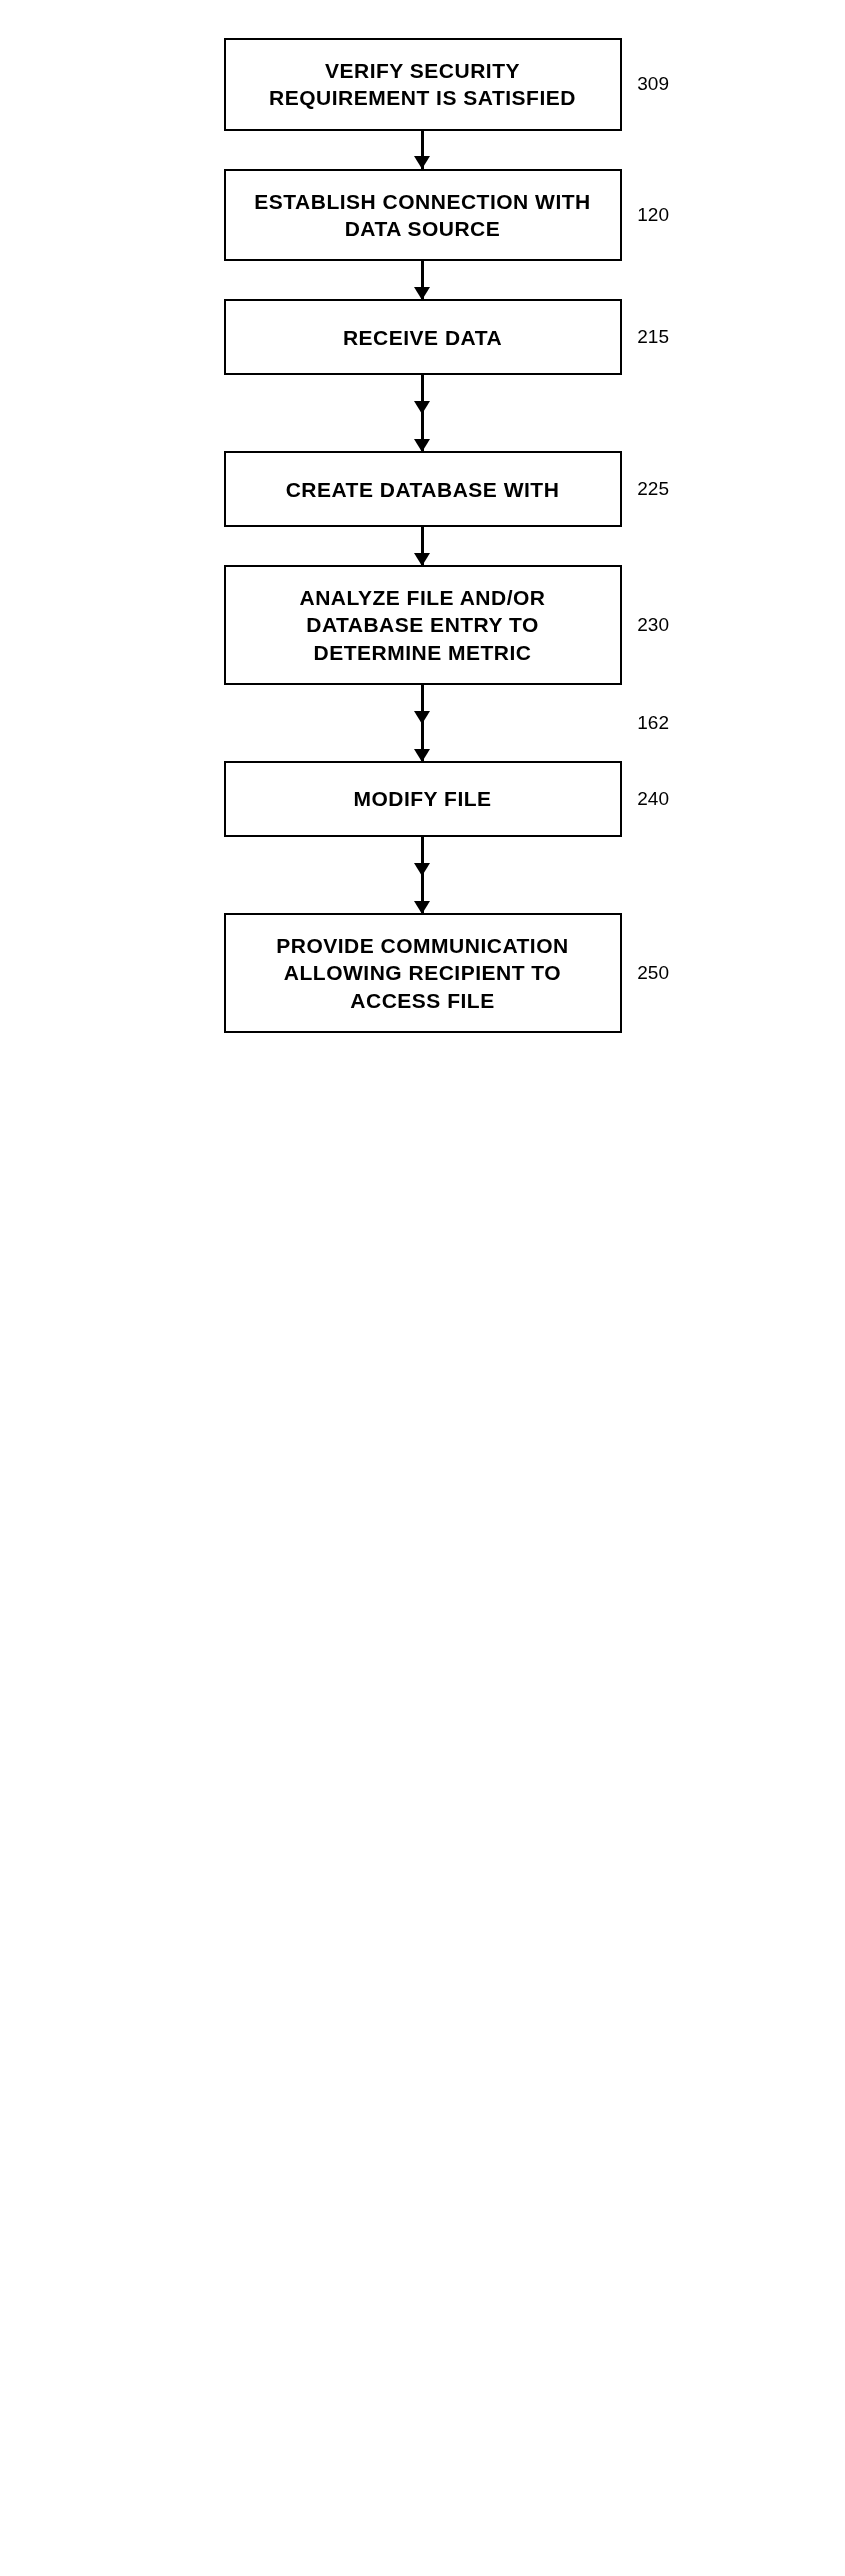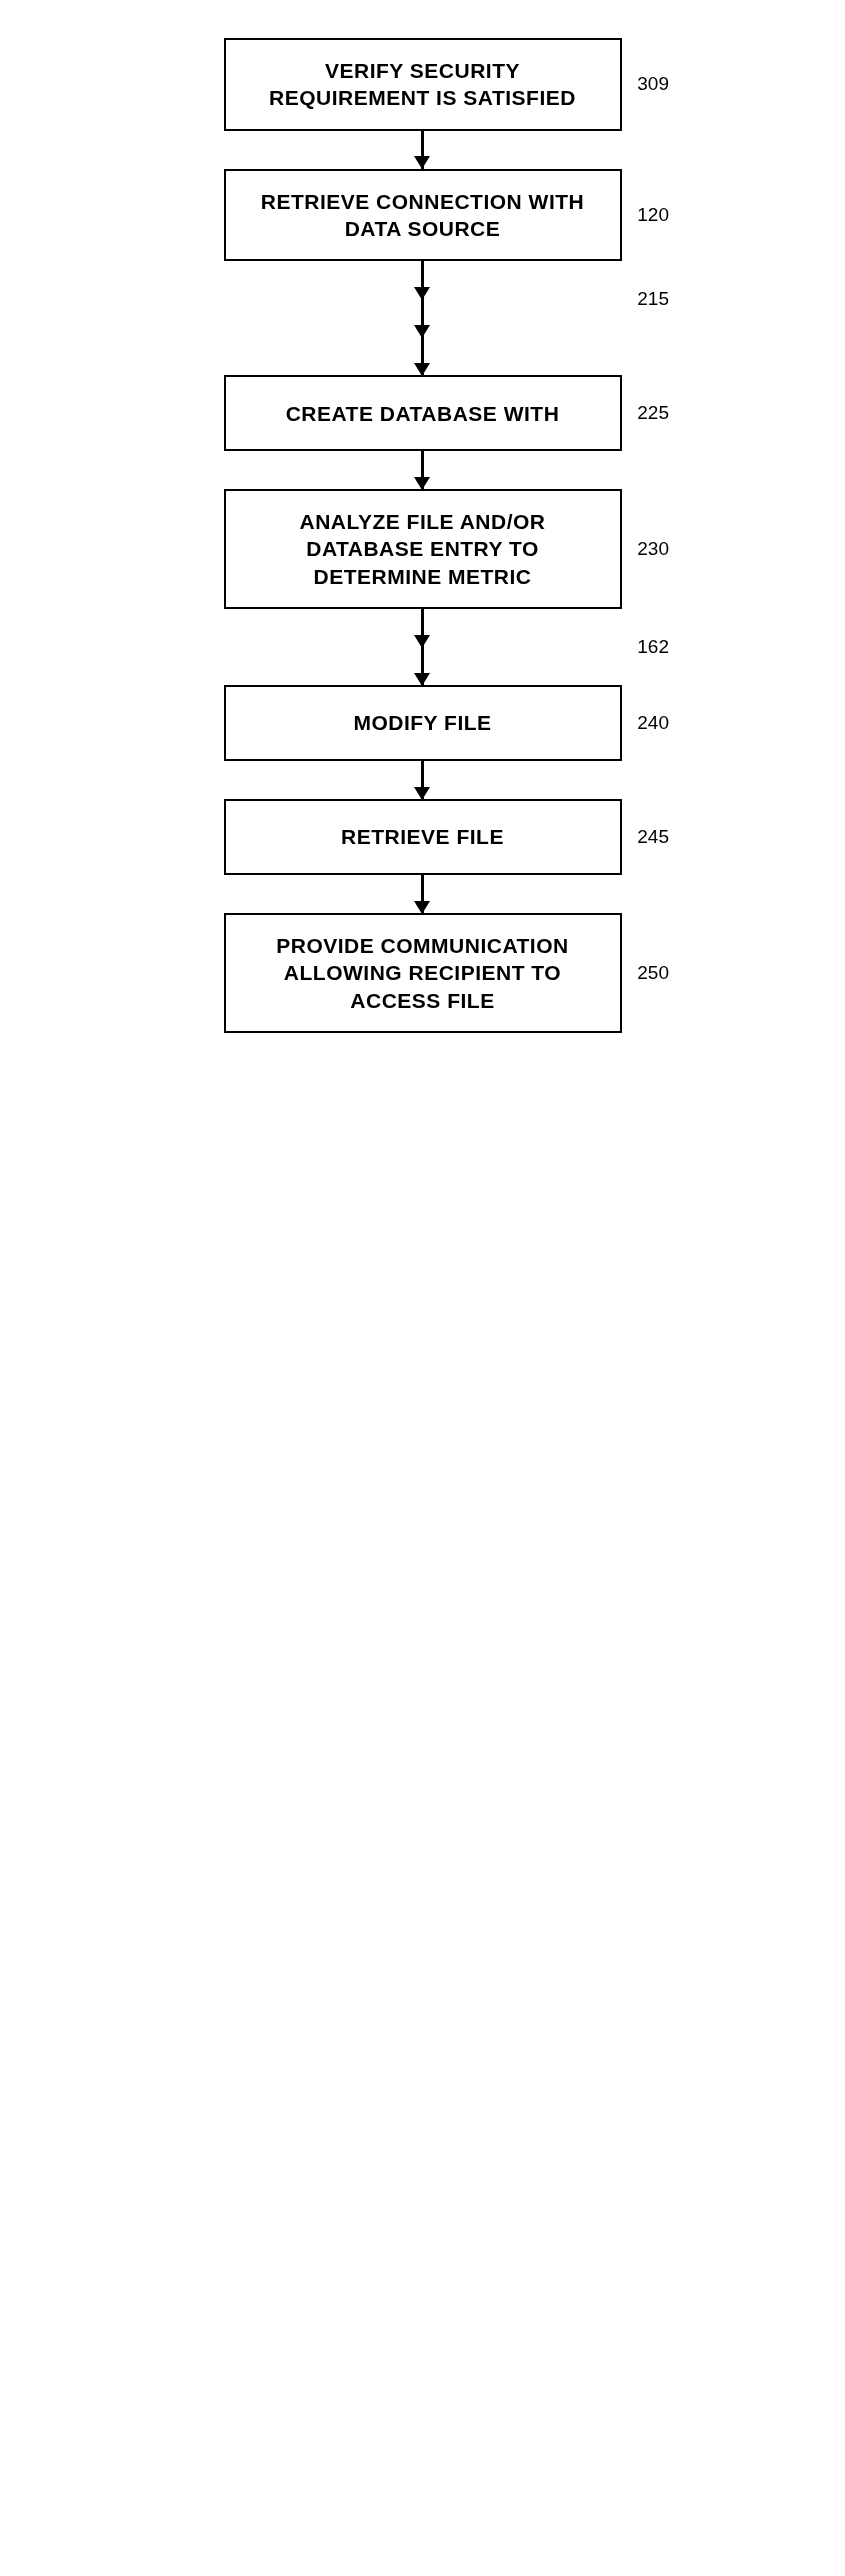--- a/index.html
+++ b/index.html
@@ -94,28 +94,31 @@
     <div class="box">
       <span class="box-text">VERIFY SECURITY REQUIREMENT IS SATISFIED</span>
     </div>
     <span class="label">309</span>
   </div>
 
   <div class="connector-arrow"></div>
 
   <div class="flow-step">
     <div class="box">
-      <span class="box-text">RETRIEVE CONNECTION WITH DATA SOURCE</span>
+      <span class="box-text">ESTABLISH CONNECTION WITH DATA SOURCE</span>
     </div>
     <span class="label">120</span>
   </div>
 
   <div class="connector-arrow"></div>
 
   <div class="flow-step">
+    <div class="box">
+      <span class="box-text">RECEIVE DATA</span>
+    </div>
     <span class="label">215</span>
   </div>
 
   <div class="connector-arrow"></div>
 
 
   <div class="connector-arrow"></div>
 
   <div class="flow-step">
     <div class="box">
@@ -143,26 +146,20 @@
 
   <div class="flow-step">
     <div class="box">
       <span class="box-text">MODIFY FILE</span>
     </div>
     <span class="label">240</span>
   </div>
 
   <div class="connector-arrow"></div>
 
-  <div class="flow-step">
-    <div class="box">
-      <span class="box-text">RETRIEVE FILE</span>
-    </div>
-    <span class="label">245</span>
-  </div>
 
   <div class="connector-arrow"></div>
 
   <div class="flow-step">
     <div class="box">
       <span class="box-text">PROVIDE COMMUNICATION ALLOWING RECIPIENT TO ACCESS FILE</span>
     </div>
     <span class="label">250</span>
   </div>
 

